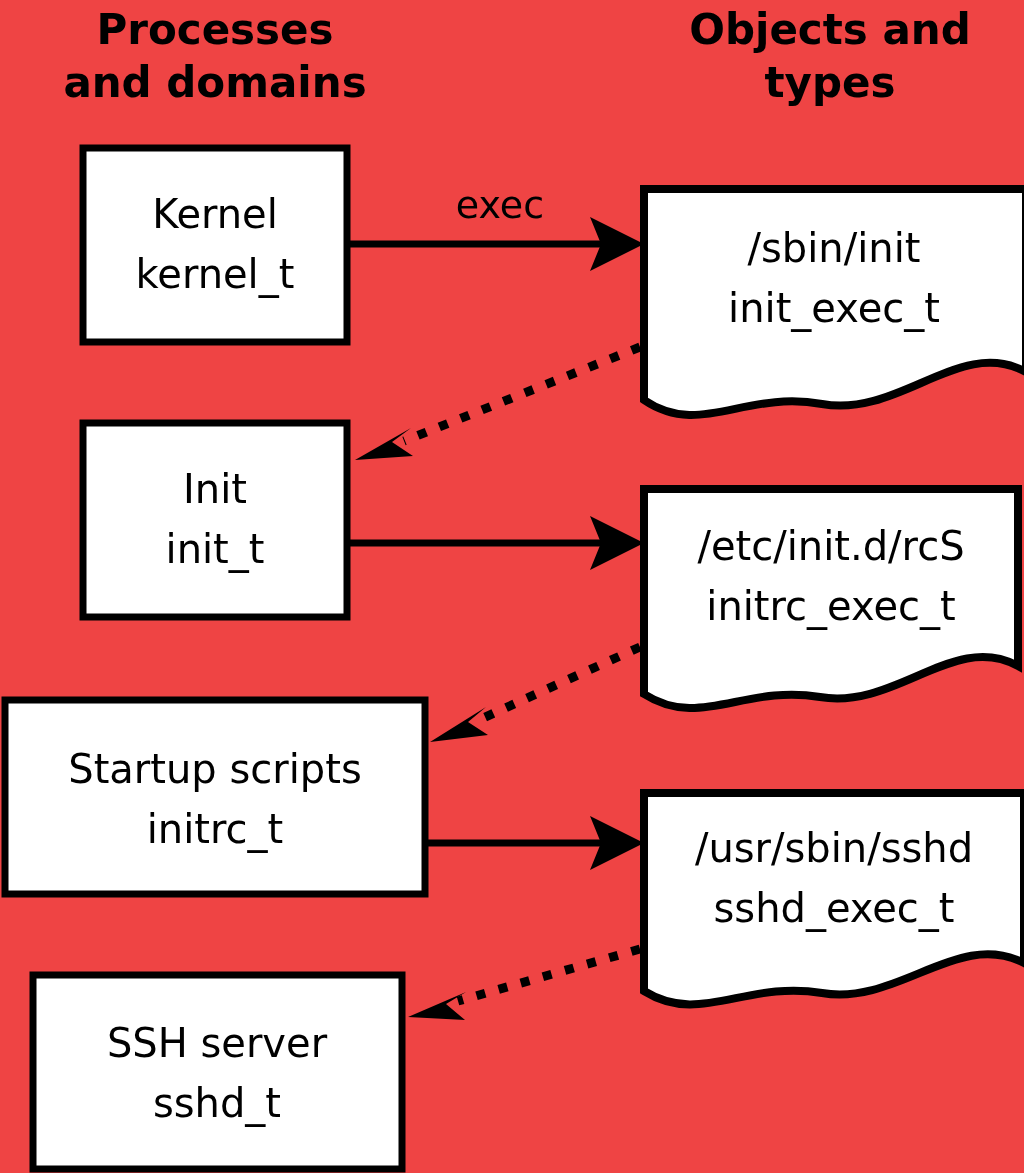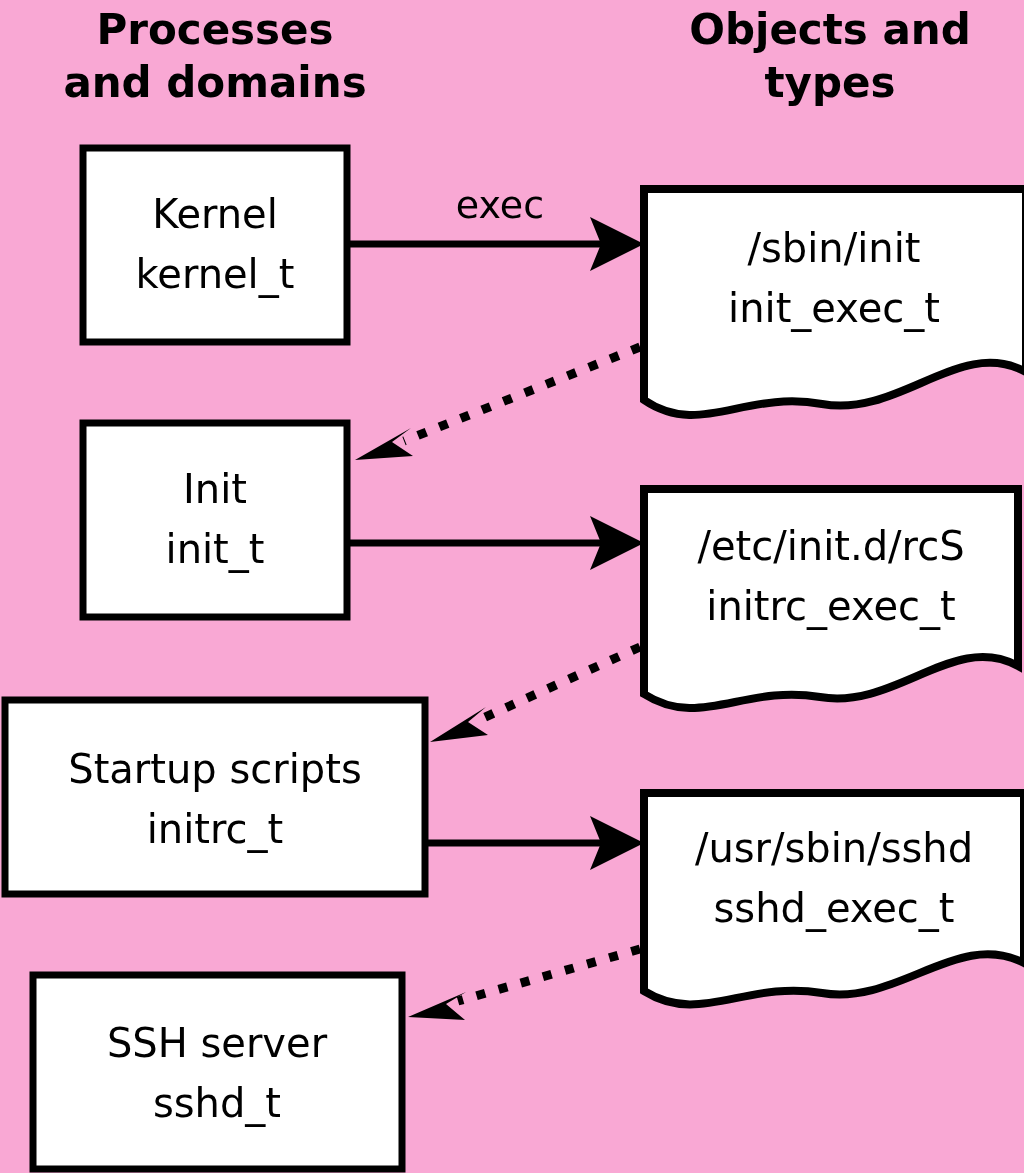--- a/index.html
+++ b/index.html
@@ -8,21 +8,21 @@
     padding: 0;
     background: #ffffff;
   }
   body {
     font-family: "DejaVu Sans", sans-serif;
   }
   #canvas {
     position: relative;
     width: 1024px;
     height: 1173px;
-    background: #f9a8d4;
+    background: #ef4444;
     overflow: hidden;
   }
   #diagram-svg {
     position: absolute;
     left: 0;
     top: 0;
     width: 1024px;
     height: 1173px;
     display: block;
   }

